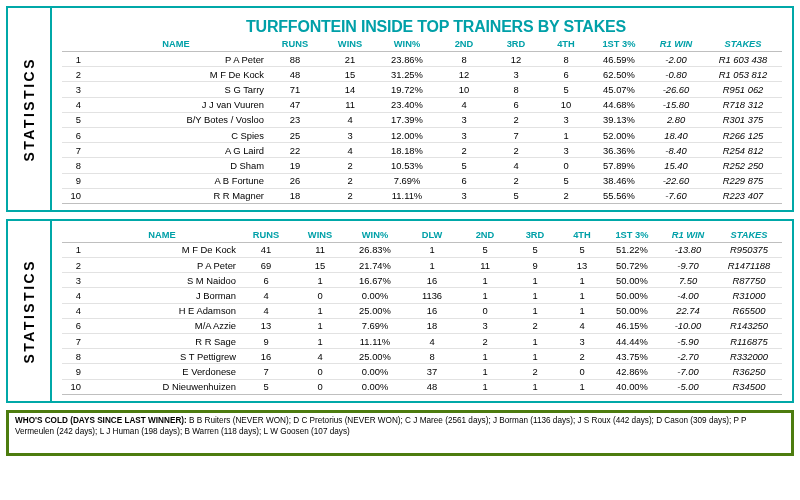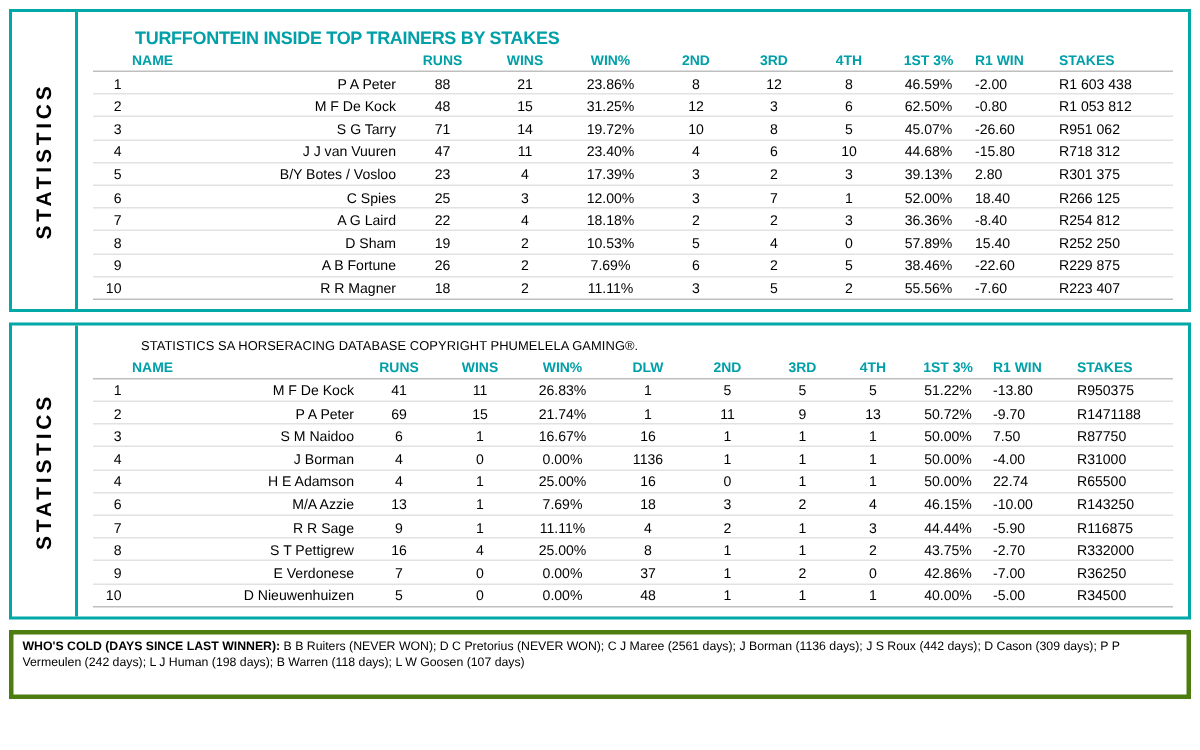--- a/index.html
+++ b/index.html
@@ -39,23 +39,24 @@
     color: #000;
   }
   .panel-body {
     flex: 1 1 auto;
     padding: 8px 10px 6px 10px;
     min-width: 0;
   }
   .title {
     color: #00a0a8;
     font-weight: bold;
-    font-size: 12px;
+    font-size: 16px;
     letter-spacing: -0.2px;
     margin: 2px 0 2px 28px;
+    text-align: center;
   }
   .title2 {
     color: #00a0a8;
     font-weight: bold;
     font-size: 16.5px;
     letter-spacing: -0.2px;
     margin: 2px 0 2px 32px;
   }
   .subtitle {
     font-size: 8.6px;
@@ -85,23 +86,23 @@
   tbody td {
     padding: 1.6px 2px;
     border-bottom: 1px solid #e2e2e2;
     white-space: nowrap;
     color: #000;
   }
   tbody tr:last-child td { border-bottom: 1px solid #bfbfbf; }
   .c-rank { text-align: right; width: 22px; padding-right: 5px; }
   .c-name { text-align: right; }
   .c-num  { text-align: center; }
-  .c-right{ text-align: left; }
+  .c-right{ text-align: center; font-style: italic; }
   th.c-rank { border-bottom: 1px solid #bfbfbf; }
-  .hdr-name { text-align: left; }
+  .hdr-name { text-align: center; }
   .footnote {
     border: 3px solid #4d7c0f;
     font-size: 8.2px;
     line-height: 1.32;
     padding: 3px 6px 16px 6px;
     color: #000;
   }
   .footnote b { font-weight: bold; }
   .p1-col-runs { width: 58px; }
   .p1-col-wins { width: 52px; }
@@ -287,21 +288,20 @@
         </tbody>
       </table>
     </div>
   </div>
 
   <div class="panel">
     <div class="statband">
       <span>STATISTICS</span>
     </div>
     <div class="panel-body">
-      <div class="subtitle2">STATISTICS SA HORSERACING DATABASE COPYRIGHT PHUMELELA GAMING®.</div>
       <table>
         <colgroup>
           <col style="width:24px">
           <col>
           <col style="width:56px">
           <col style="width:52px">
           <col style="width:58px">
           <col style="width:56px">
           <col style="width:50px">
           <col style="width:50px">

